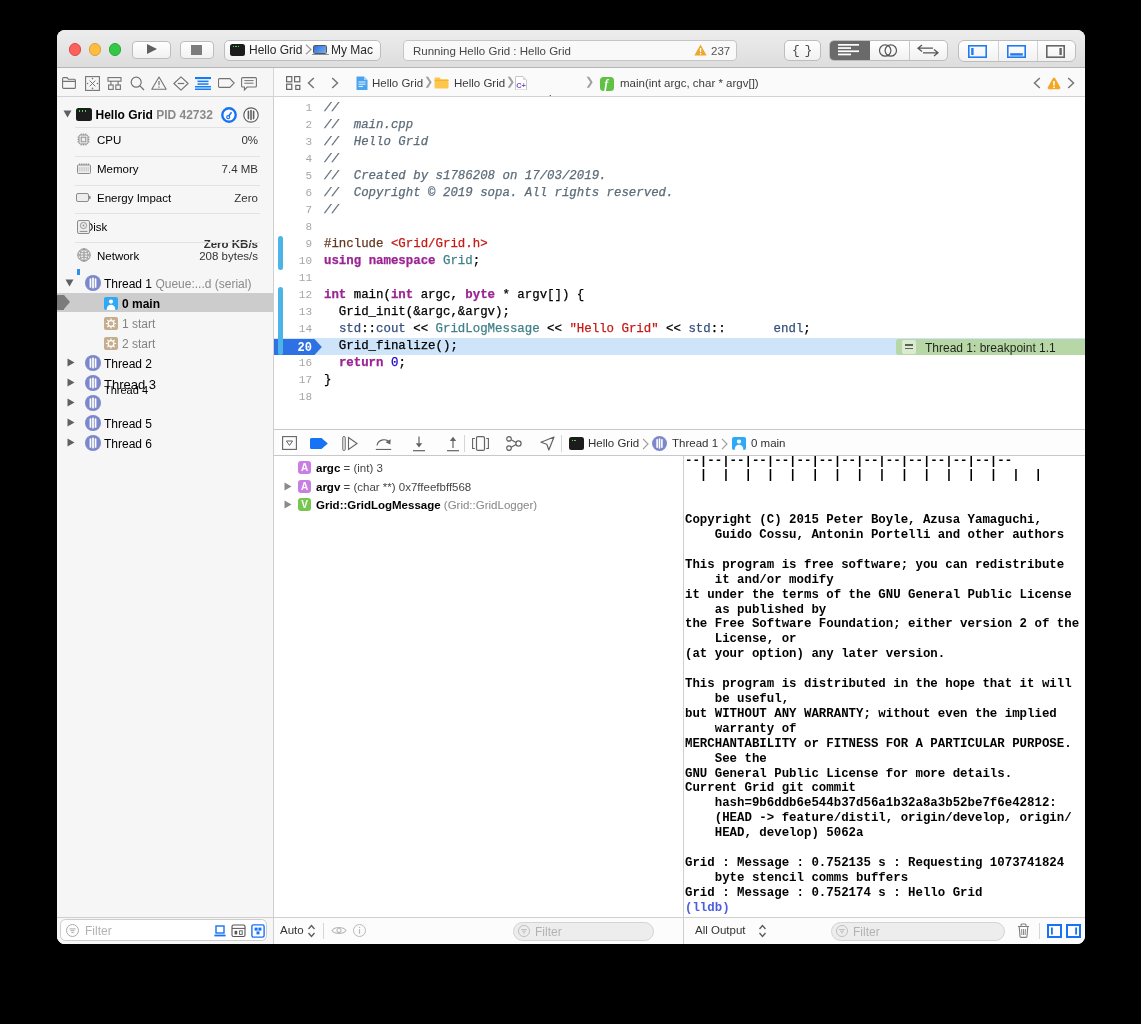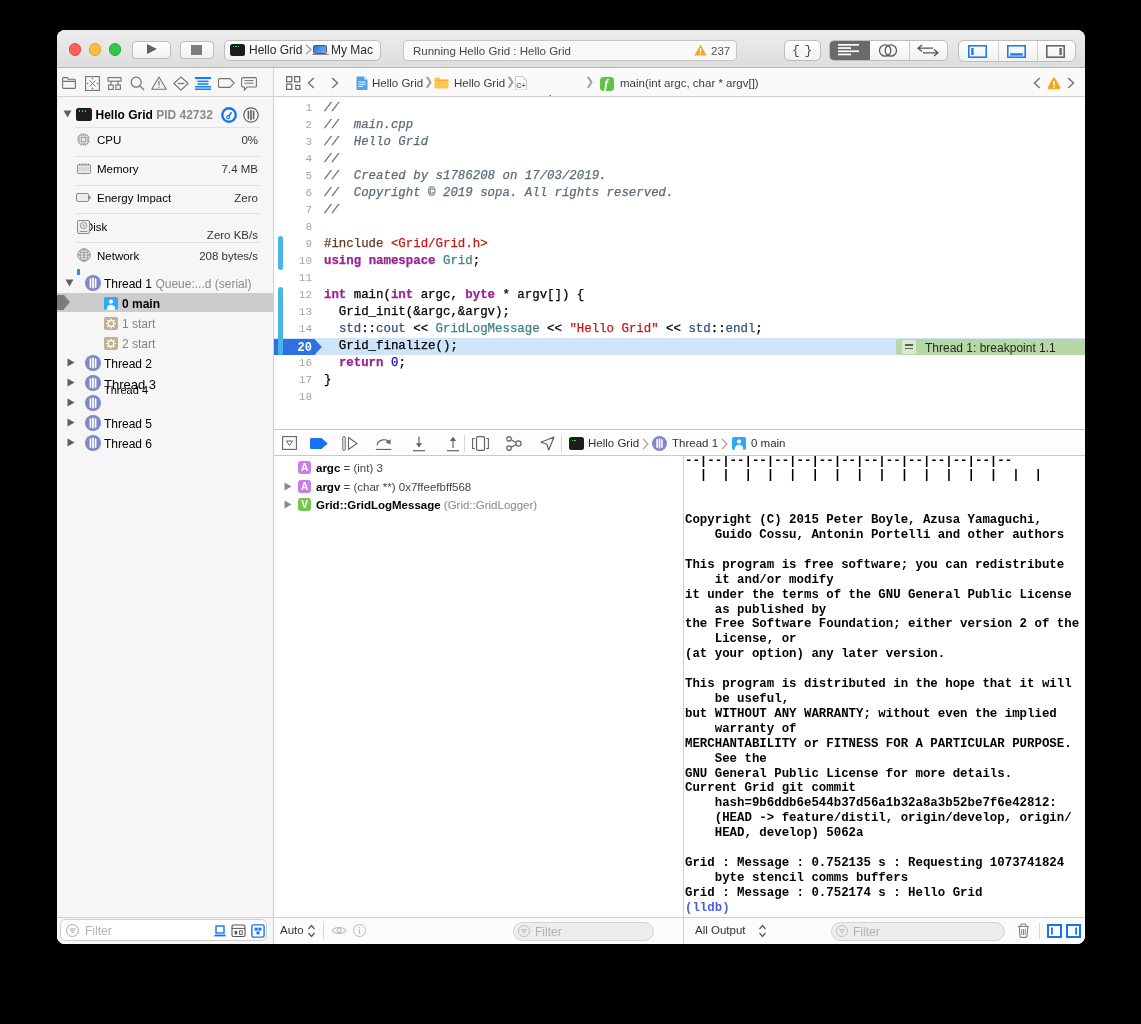--- a/index.html
+++ b/index.html
@@ -257,21 +257,21 @@
         </g>
       </svg>
 
     <div class="abs" style="left:40px;top:36.5px;">CPU</div>
       <div class="abs" style="right:15px;top:36.5px;color:#333;">0%</div>
     <div class="abs" style="left:40px;top:65.5px;">Memory</div>
       <div class="abs" style="right:15px;top:65.5px;color:#333;">7.4 MB</div>
     <div class="abs" style="left:40px;top:94.5px;">Energy Impact</div>
       <div class="abs" style="right:15px;top:94.5px;color:#333;">Zero</div>
     <div class="abs" style="left:28px;top:123.5px;">Disk</div>
-      <div class="abs" style="right:15px;top:132px;color:#333;">Zero KB/s</div>
+      <div class="abs" style="right:15px;top:141px;color:#333;font-weight:bold;">Zero KB/s</div>
     <div class="abs" style="left:40px;top:152.5px;">Network</div>
       <div class="abs" style="right:15px;top:152.5px;color:#333;">208 bytes/s</div>
 
     <svg class="abs" style="left:20px;top:36px;" width="13" height="13" viewBox="0 0 13 13">
         <rect x="2" y="2" width="9" height="9" rx="1.5" fill="#ededed" stroke="#8b8b8b" stroke-width="1"></rect>
         <rect x="4.2" y="4.2" width="4.6" height="4.6" fill="none" stroke="#8b8b8b" stroke-width="0.9"></rect>
         <g stroke="#8b8b8b" stroke-width="0.8">
           <path d="M4.2 0.4 V2 M6.5 0.4 V2 M8.8 0.4 V2 M4.2 11 V12.6 M6.5 11 V12.6 M8.8 11 V12.6 M0.4 4.2 H2 M0.4 6.5 H2 M0.4 8.8 H2 M11 4.2 H12.6 M11 6.5 H12.6 M11 8.8 H12.6"></path>
         </g>
       </svg>
@@ -452,21 +452,21 @@
 //
 //  Created by s1786208 on 17/03/2019.
 //  Copyright © 2019 sopa. All rights reserved.
 //</i>
 
 <span style="color:#643820;">#include</span> <span style="color:#c41a16;">&lt;Grid/Grid.h&gt;</span>
 <b style="color:#9b2393;">using</b> <b style="color:#9b2393;">namespace</b> <span style="color:#3e8087;">Grid</span>;
 
 <b style="color:#9b2393;">int</b> main(<b style="color:#9b2393;">int</b> argc, <b style="color:#9b2393;">byte</b> * argv[]) {
   Grid_init(&amp;argc,&amp;argv);
-  <span style="color:#34517e;">std</span>::<span style="color:#34517e;">cout</span> &lt;&lt; <span style="color:#3e8087;">GridLogMessage</span> &lt;&lt; <span style="color:#c41a16;">"Hello Grid"</span> &lt;&lt; <span style="color:#34517e;">std</span>::<span style="color:#34517e;">endl</span>;
+  <span style="color:#34517e;">std</span>::<span style="color:#34517e;">cout</span> &lt;&lt; <span style="color:#3e8087;">GridLogMessage</span> &lt;&lt; <span style="color:#c41a16;">"Hello Grid"</span> &lt;&lt; <span style="color:#34517e;">std</span>::<span style="color:#34517e;margin-left:48px;">endl</span>;
   Grid_finalize();
   <b style="color:#9b2393;">return</b> <span style="color:#1c00cf;">0</span>;
 }
 </pre>
   </div>
 
   <div class="abs" id="debugbar" style="left:217px;top:399px;width:811px;height:27px;background:#fdfdfd;border-top:1px solid #c8c8c8;border-bottom:1px solid #c8c8c8;">
 
     <svg class="abs" style="left:8px;top:6px;" width="15" height="14" viewBox="0 0 15 14">
         <rect x="0.6" y="0.6" width="13.8" height="12.8" fill="none" stroke="#636363" stroke-width="1.1"></rect>

